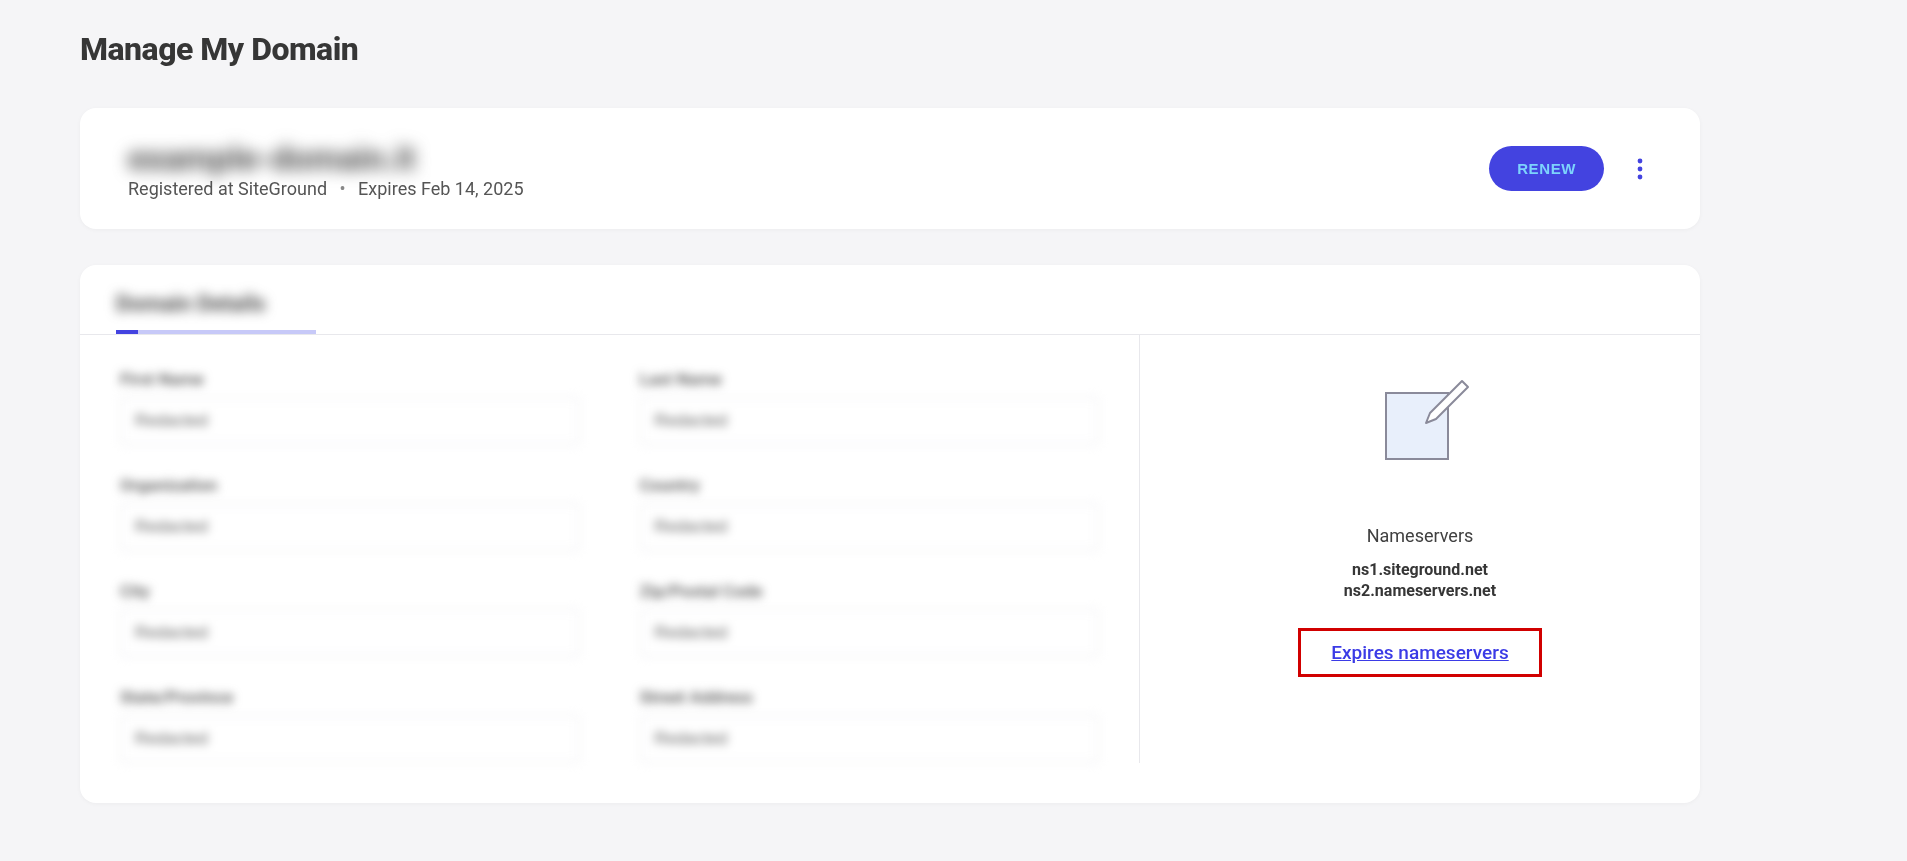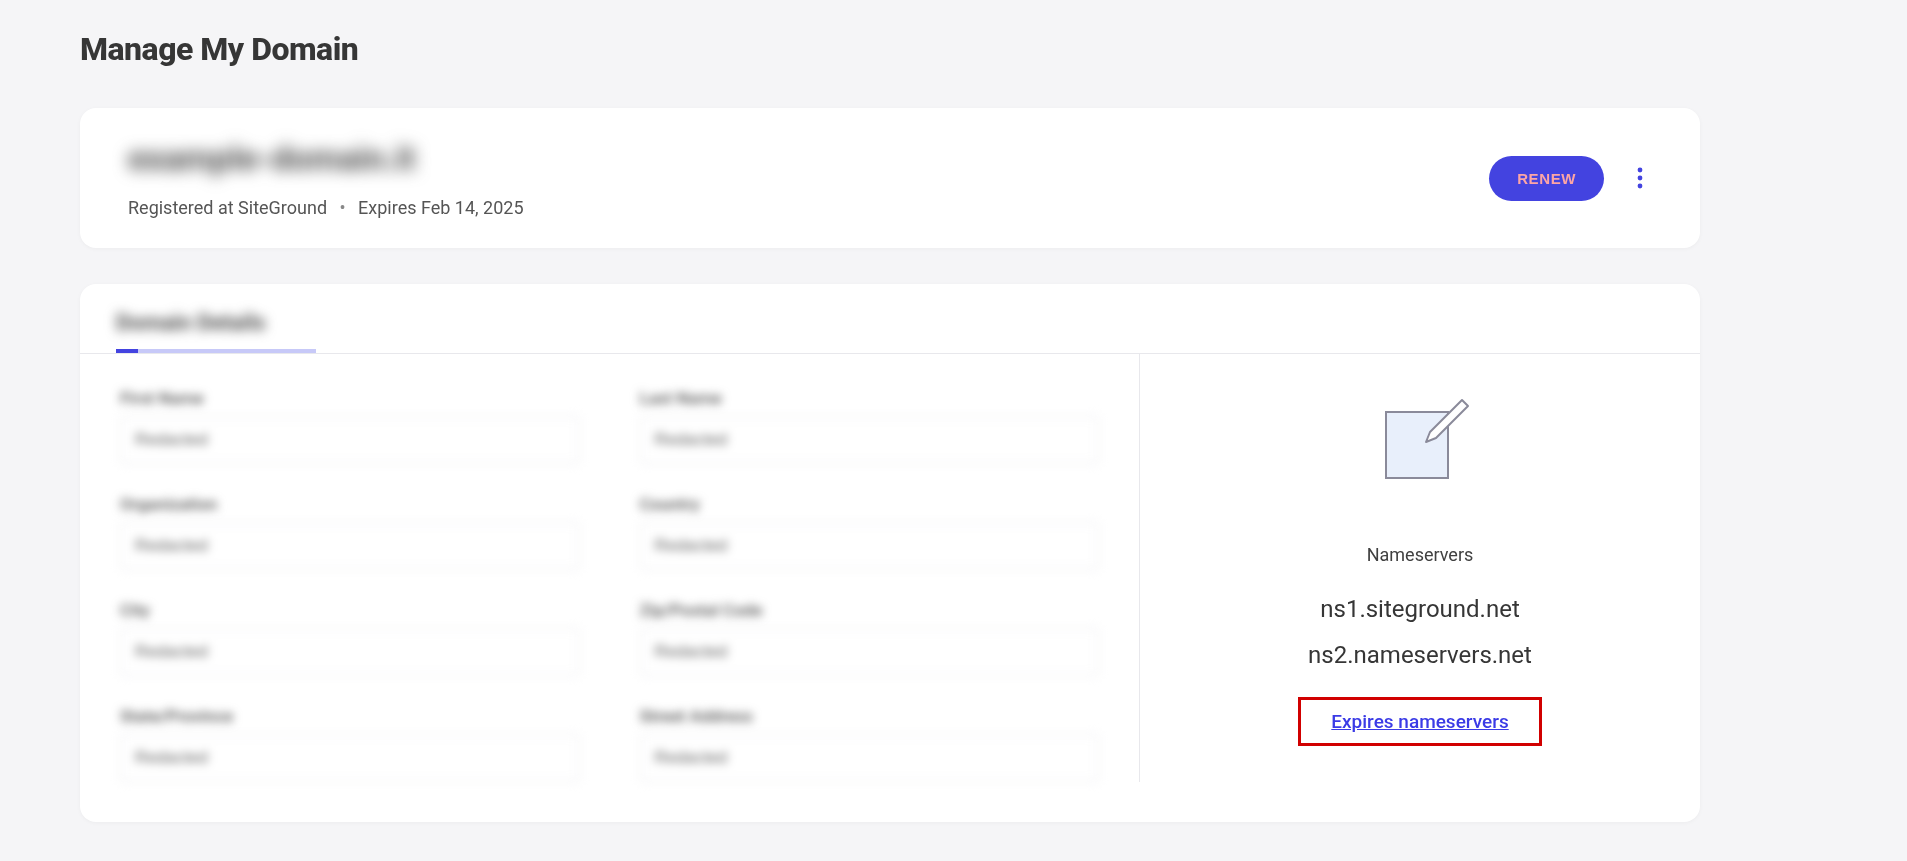--- a/index.html
+++ b/index.html
@@ -34,33 +34,33 @@
   }
   .domain-block { display: flex; flex-direction: column; }
   .domain-name {
     font-size: 34px;
     font-weight: 700;
     color: #4a4a4a;
     filter: blur(8px);
     user-select: none;
   }
   .domain-meta {
-    margin-top: 19px;
+    margin-top: 0;
     font-size: 18px;
     color: #555;
   }
   .domain-meta .bullet { margin: 0 8px; color: #888; }
   .domain-actions {
     display: flex;
     align-items: center;
     gap: 24px;
   }
   .renew-btn {
     background: #4343e0;
-    color: #fca5a5;
+    color: #7dd3fc;
     border: none;
     border-radius: 28px;
     padding: 14px 28px;
     font-size: 15px;
     font-weight: 700;
     letter-spacing: 0.6px;
     cursor: pointer;
   }
   .more-btn {
     background: none; border: none; cursor: pointer;
@@ -137,24 +137,24 @@
     flex-direction: column;
     align-items: center;
   }
   .ns-title {
     font-size: 18px;
     color: #404040;
     margin-top: 50px;
     margin-bottom: 12px;
   }
   .ns-value {
-    font-size: 24px;
-    font-weight: 400;
+    font-size: 16px;
+    font-weight: 700;
     color: #363636;
-    margin-top: 18px;
+    margin-top: 2px;
   }
   .manage-ns-link {
     color: #3b3be6;
     text-decoration: underline;
     font-size: 19px;
     font-weight: 500;
     margin-top: 38px;
     cursor: pointer;
   }
   .highlight-box {

